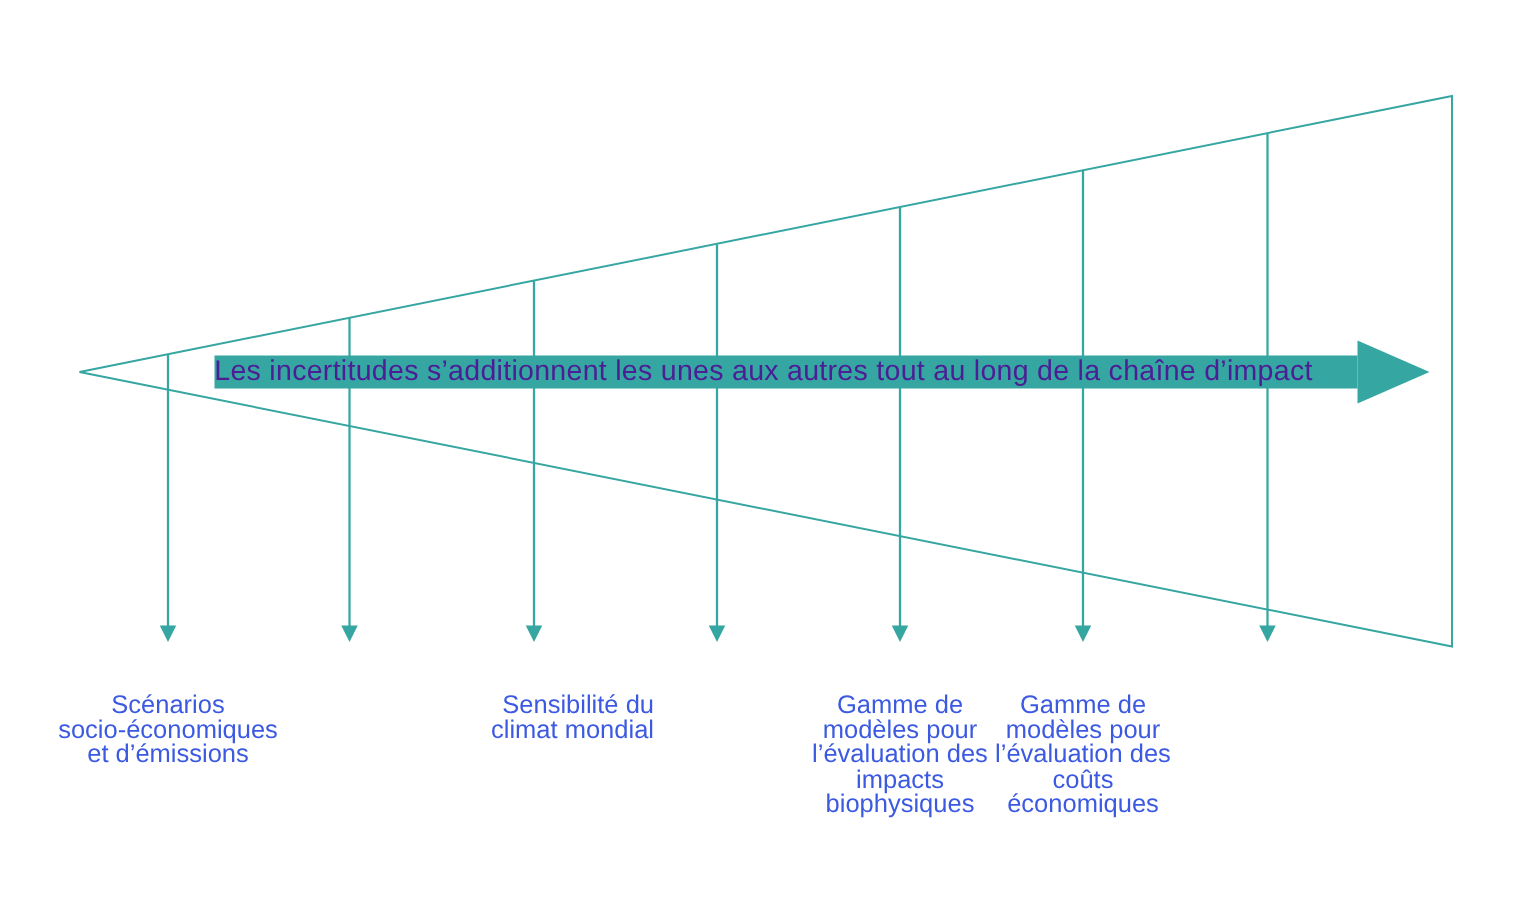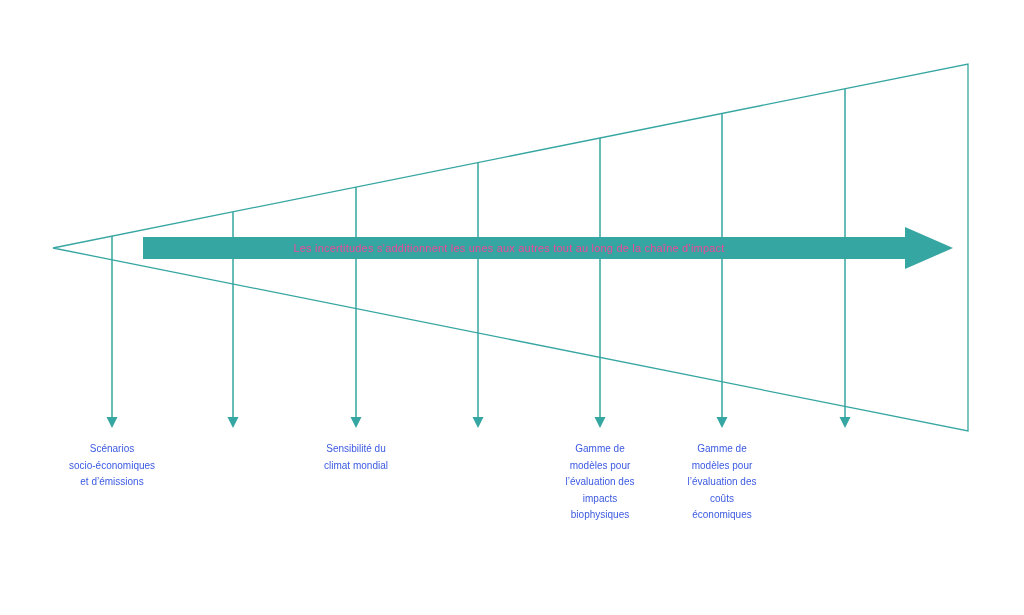--- a/index.html
+++ b/index.html
@@ -39,38 +39,38 @@
     border-left: 48px solid #35a6a1;
   }
   .band-text {
     position: absolute;
     left: 128px;
     top: 237px;
     width: 762px;
     height: 22px;
     line-height: 22px;
     text-align: center;
-    color: #ec4899;
-    font-size: 11px;
+    color: #4c1d95;
+    font-size: 19px;
     letter-spacing: 0.2px;
     white-space: nowrap;
   }
   .step-label {
     position: absolute;
-    top: 441px;
+    top: 462px;
     width: 160px;
     color: #3c5ae1;
-    font-size: 10px;
+    font-size: 17px;
     line-height: 16.5px;
     text-align: center;
     white-space: pre-line;
   }
   .step-label.l1 { left: 32px;  }
   .step-label.l2 { left: 153px; }
-  .step-label.l3 { left: 276px; }
+  .step-label.l3 { left: 276px; text-align: right; }
   .step-label.l4 { left: 398px; }
   .step-label.l5 { left: 520px; }
   .step-label.l6 { left: 642px; }
   .step-label.l7 { left: 765px; }
 </style>
 </head>
 <body>
 
 <div class="stage">
 

